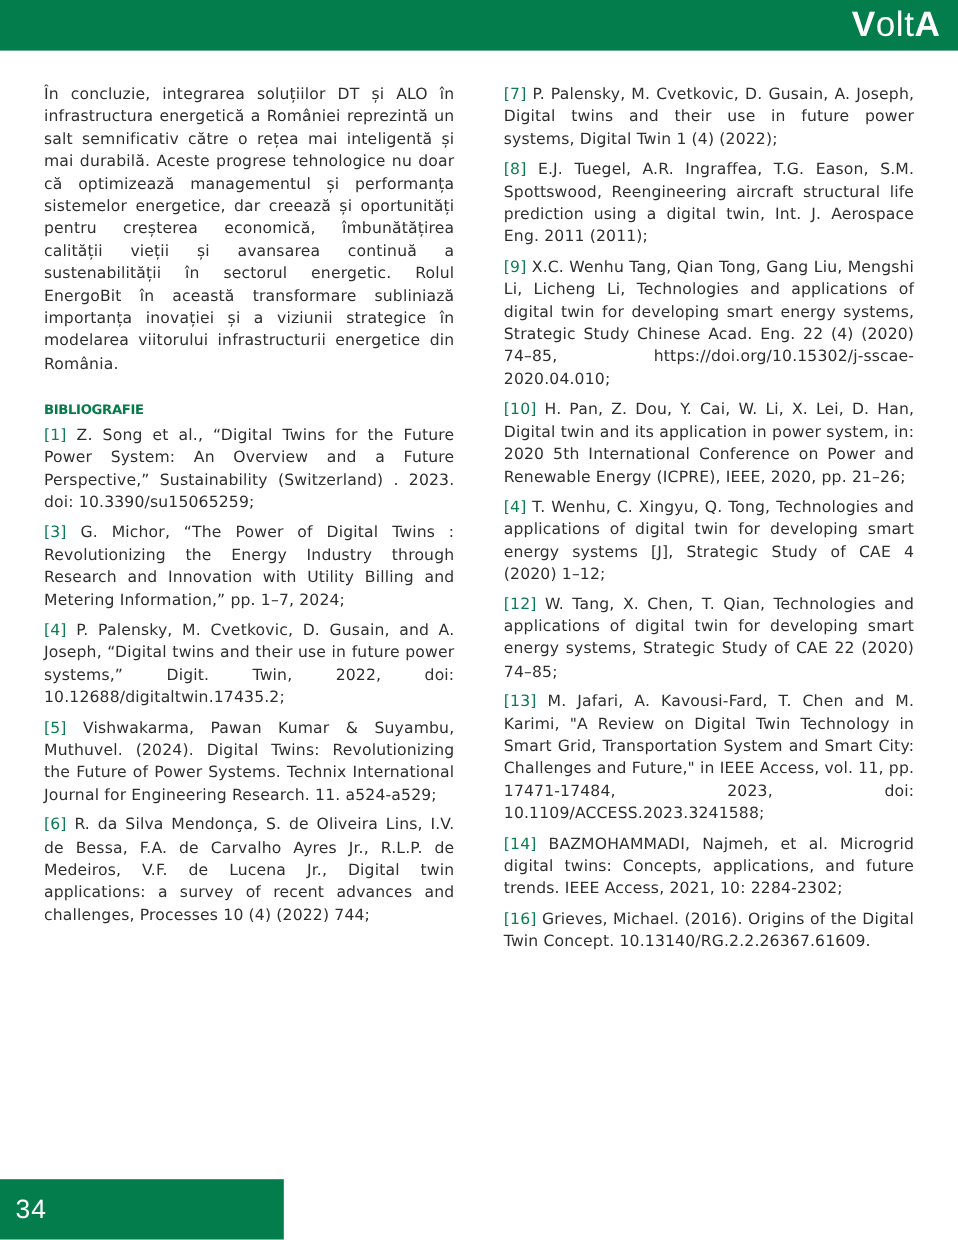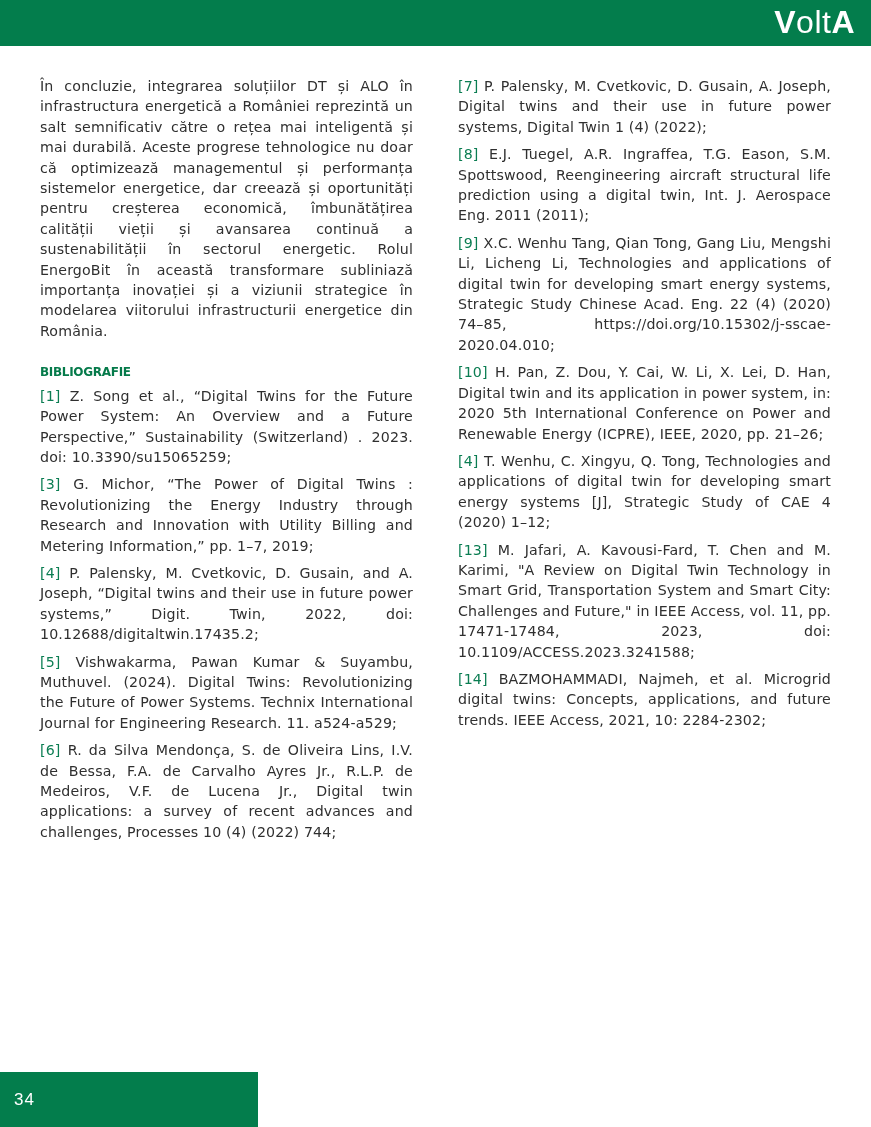--- a/index.html
+++ b/index.html
@@ -34,21 +34,21 @@
     }
     .ref { margin-bottom: 7px; }
     .ref-num { color: #0b7d52; }
 
     .footer {
       position: absolute; left: 0; top: 1072px; width: 258px; height: 55px;
       background: #037d4c; color: #ffffff;
       font-family: "Liberation Sans", sans-serif;
     }
     .page-num {
-      position: absolute; left: 14px; top: 16px; font-size: 17px; line-height: 24px;
+      position: absolute; left: 14px; top: 16px; font-size: 24px; line-height: 24px;
       letter-spacing: 1px;
     }
     .pub-name {
       position: absolute; left: 70px; top: 16px; font-size: 21px; line-height: 24px;
       font-weight: bold; font-style: italic; letter-spacing: 0.5px;
     }
   </style>
 </head>
 <body>
 
@@ -57,31 +57,33 @@
     <span class="b">V</span><span class="r">olt</span><span class="b">A</span>
   </div>
 </div>
 
 <div class="col col-left">
   <p class="para">În concluzie, integrarea soluțiilor DT și ALO în infrastructura energetică a României reprezintă un salt semnificativ către o rețea mai inteligentă și mai durabilă. Aceste progrese tehnologice nu doar că optimizează managementul și performanța sistemelor energetice, dar creează și oportunități pentru creșterea economică, îmbunătățirea calității vieții și avansarea continuă a sustenabilității în sectorul energetic. Rolul EnergoBit în această transformare subliniază importanța inovației și a viziunii strategice în modelarea viitorului infrastructurii energetice din România.</p>
 
   <h3 class="section-title">BIBLIOGRAFIE</h3>
 
   <p class="ref"><span class="ref-num">[1]</span><span> Z. Song et al., “Digital Twins for the Future Power System: An Overview and a Future Perspective,” Sustainability (Switzerland) . 2023. doi: 10.3390/su15065259;</span></p>
-  <p class="ref"><span class="ref-num">[3]</span><span> G. Michor, “The Power of Digital Twins : Revolutionizing the Energy Industry through Research and Innovation with Utility Billing and Metering Information,” pp. 1–7, 2019;</span></p>
+  <p class="ref"><span class="ref-num">[3]</span><span> G. Michor, “The Power of Digital Twins : Revolutionizing the Energy Industry through Research and Innovation with Utility Billing and Metering Information,” pp. 1–7, 2024;</span></p>
   <p class="ref"><span class="ref-num">[4]</span><span> P. Palensky, M. Cvetkovic, D. Gusain, and A. Joseph, “Digital twins and their use in future power systems,” Digit. Twin, 2022, doi: 10.12688/digitaltwin.17435.2;</span></p>
   <p class="ref"><span class="ref-num">[5]</span><span> Vishwakarma, Pawan Kumar &amp; Suyambu, Muthuvel. (2024). Digital Twins: Revolutionizing the Future of Power Systems. Technix International Journal for Engineering Research. 11. a524-a529;</span></p>
   <p class="ref"><span class="ref-num">[6]</span><span> R. da Silva Mendonça, S. de Oliveira Lins, I.V. de Bessa, F.A. de Carvalho Ayres Jr., R.L.P. de Medeiros, V.F. de Lucena Jr., Digital twin applications: a survey of recent advances and challenges, Processes 10 (4) (2022) 744;</span></p>
 </div>
 
 <div class="col col-right">
   <p class="ref"><span class="ref-num">[7]</span><span> P. Palensky, M. Cvetkovic, D. Gusain, A. Joseph, Digital twins and their use in future power systems, Digital Twin 1 (4) (2022);</span></p>
   <p class="ref"><span class="ref-num">[8]</span><span> E.J. Tuegel, A.R. Ingraffea, T.G. Eason, S.M. Spottswood, Reengineering aircraft structural life prediction using a digital twin, Int. J. Aerospace Eng. 2011 (2011);</span></p>
   <p class="ref"><span class="ref-num">[9]</span><span> X.C. Wenhu Tang, Qian Tong, Gang Liu, Mengshi Li, Licheng Li, Technologies and applications of digital twin for developing smart energy systems, Strategic Study Chinese Acad. Eng. 22 (4) (2020) 74–85, https://doi.org/10.15302/j-sscae-2020.04.010;</span></p>
   <p class="ref"><span class="ref-num">[10]</span><span> H. Pan, Z. Dou, Y. Cai, W. Li, X. Lei, D. Han, Digital twin and its application in power system, in: 2020 5th International Conference on Power and Renewable Energy (ICPRE), IEEE, 2020, pp. 21–26;</span></p>
   <p class="ref"><span class="ref-num">[4]</span><span> T. Wenhu, C. Xingyu, Q. Tong, Technologies and applications of digital twin for developing smart energy systems [J], Strategic Study of CAE 4 (2020) 1–12;</span></p>
+  <p class="ref"><span class="ref-num">[12]</span><span> W. Tang, X. Chen, T. Qian, Technologies and applications of digital twin for developing smart energy systems, Strategic Study of CAE 22 (2020) 74–85;</span></p>
   <p class="ref"><span class="ref-num">[13]</span><span> M. Jafari, A. Kavousi-Fard, T. Chen and M. Karimi, "A Review on Digital Twin Technology in Smart Grid, Transportation System and Smart City: Challenges and Future," in IEEE Access, vol. 11, pp. 17471-17484, 2023, doi: 10.1109/ACCESS.2023.3241588;</span></p>
   <p class="ref"><span class="ref-num">[14]</span><span> BAZMOHAMMADI, Najmeh, et al. Microgrid digital twins: Concepts, applications, and future trends. IEEE Access, 2021, 10: 2284-2302;</span></p>
+  <p class="ref"><span class="ref-num">[16]</span><span> Grieves, Michael. (2016). Origins of the Digital Twin Concept. 10.13140/RG.2.2.26367.61609.</span></p>
 </div>
 
 <div class="footer">
   <span class="page-num">34</span>
 </div>
 
 </body></html>

